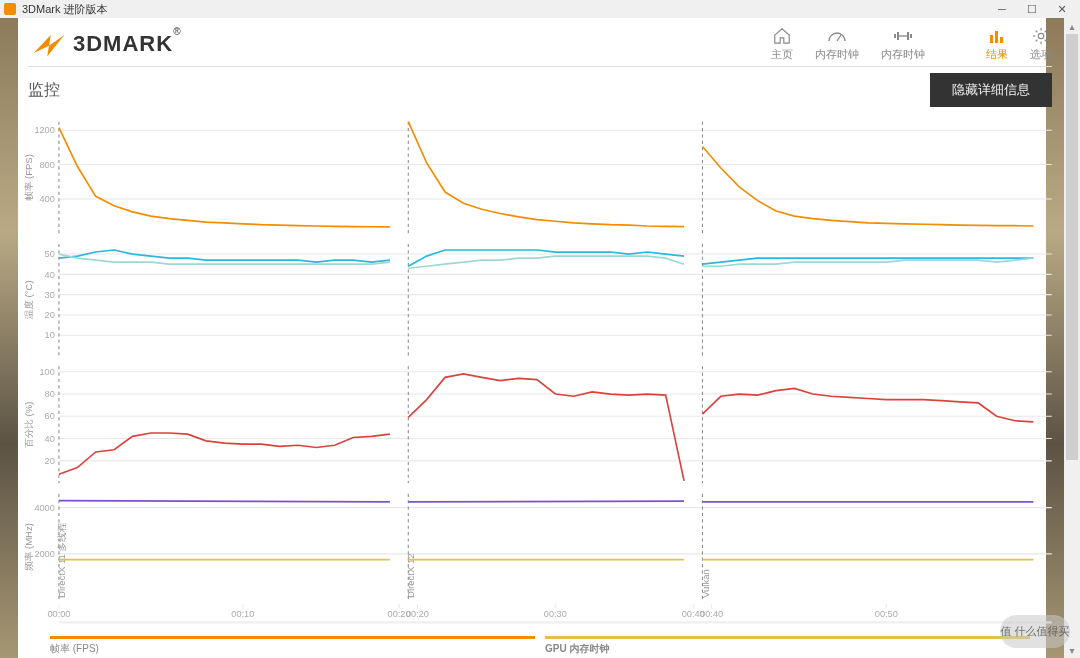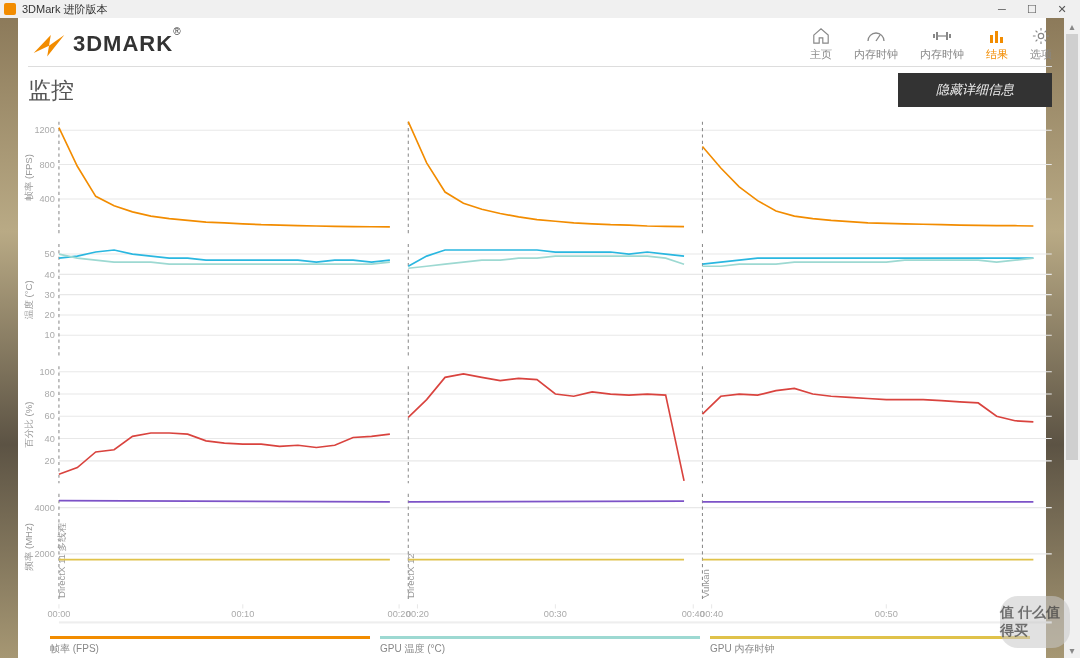--- a/index.html
+++ b/index.html
@@ -10,37 +10,37 @@
   .titlebar .wc div { width: 28px; height: 16px; display: flex; align-items: center; justify-content: center; color: #555; font-size: 11px; }
   .bgstrip { position:absolute; top:18px; bottom:0; width:18px; background: linear-gradient(180deg,#8c7a5a,#b9aa85,#5c5344,#a69773); }
   .app { position: relative; display: flex; flex-direction: column; height: 640px; }
   .header { display: flex; align-items: center; padding: 8px 28px 4px 31px; }
   .brand { display: flex; align-items: center; gap: 6px; }
   .brand svg { width: 36px; height: 36px; }
   .brandtxt { font-size: 22px; font-weight: 800; letter-spacing: 1px; color: #333; }
   .brandtxt sup { font-size: 10px; font-weight: 400; position: relative; top:-8px; }
   .nav { margin-left: auto; display: flex; gap: 22px; }
   .nav .item { display: flex; flex-direction: column; align-items: center; gap: 2px; font-size: 11px; color: #888; cursor: pointer; }
-  .nav .item.active { color: #f28c00; }
+  .nav .item.active { color: #f28c00; margin-left: 39px; }
   .nav .item .ic { width: 22px; height: 18px; display:flex; align-items:center; justify-content:center; }
   .rule { margin: 0 28px; height:1px; background:#ddd; }
   .srow { display:flex; align-items:center; padding: 6px 28px 0 28px; }
-  .stitle { font-size: 23px; color: #555; }
-  .hidebtn { margin-left:auto; background:#333; color:#f0f0f0; font-size:13px; padding: 8px 38px; border:0; cursor:pointer;font-style:italic; }
+  .stitle { font-size: 16px; color: #555; }
+  .hidebtn { margin-left:auto; background:#333; color:#f0f0f0; font-size:13px; padding: 8px 22px; border:0; cursor:pointer; }
   .chartwrap { position:relative; margin: 4px 18px 0 18px; flex:1; }
   .chartwrap svg { width:100%; height:100%; }
   .axlabel { fill:#999; font-size:9px; }
   .ticklabel { fill:#aaa; font-size:9px; }
   .gline { stroke:#e8e8e8; stroke-width:1; }
   .series { fill:none; stroke-width:1.6; }
   .seg { stroke:#888; stroke-dasharray:3 3; stroke-width:1; }
   .legendbar { display:flex; padding: 4px 40px 2px 50px; }
   .legitem { position:relative; padding-top:6px; font-size:10px; color:#888; flex:1; text-align:left; }
   .legitem::before { content:""; position:absolute; left:0; right:8px; top:0; height:3px; }
-  .wm { position:absolute; right:10px; bottom:10px; width:70px; height:52px; border-radius:18px; background:rgba(200,200,200,.55); color:rgba(60,60,60,.7); font-size:14px; display:flex; align-items:center; justify-content:center;font-weight:bold; }
+  .wm { position:absolute; right:10px; bottom:10px; width:70px; height:33px; border-radius:18px; background:rgba(200,200,200,.55); color:rgba(60,60,60,.7); font-size:11px; display:flex; align-items:center; justify-content:center; }
   .scrlb { position:absolute; right:0; top:18px; bottom:0; width:16px; background:#f0f0f0; display:flex; flex-direction:column; }
   .scrlb .arr { height:16px; display:flex; align-items:center; justify-content:center; color:#888; font-size:10px; }
   .scrlb .track { flex:1; position:relative; }
   .scrlb .thumb { position:absolute; left:2px; right:2px; top:0; height:70%; background:#cfcfcf; }
 </style>
 </head>
 <body>
 
 <div class="titlebar">
   <span class="logo"></span>
@@ -212,18 +212,17 @@
         <path d="M381.2962962962963 367.6086956521739 L650.7407407407408 366.95652173913044 " class="series" stroke="#7c52c7"></path>
         <path d="M668.7037037037037 367.6086956521739 L992.0370370370371 367.6086956521739 " class="series" stroke="#7c52c7"></path>
         <path d="M40 421.95652173913044 L363.3333333333333 421.95652173913044 " class="series" stroke="#e0c24a"></path>
         <path d="M381.2962962962963 421.95652173913044 L650.7407407407408 421.95652173913044 " class="series" stroke="#e0c24a"></path>
         <path d="M668.7037037037037 421.95652173913044 L992.0370370370371 421.95652173913044 " class="series" stroke="#e0c24a"></path>
       </svg>
   </div>
 
   <div class="legendbar">
     <div class="legitem" style="--c: #f28c00; position: relative;"><div style="position: absolute; left: 0px; right: 10px; top: 0px; height: 3px; background: rgb(242, 140, 0);"></div><span>帧率 (FPS)</span></div>
-    <div class="legitem" style="--c: #9dd9d2; position: relative;"><div style="position: absolute; left: 0px; right: 10px; top: 0px; height: 3px; background: rgb(157, 217, 210);"></div><span>GPU 温度 (°C)</span></div>
-    <div class="legitem" style="--c: #e0c24a; position: relative;"><div style="position: absolute; left: 0px; right: 10px; top: 0px; height: 3px; background: rgb(224, 194, 74);"></div><span>GPU 内存时钟</span></div>
+    <div class="legitem" style="--c: #e0c24a; position: relative; font-weight: bold;"><div style="position: absolute; left: 0px; right: 10px; top: 0px; height: 3px; background: rgb(224, 194, 74);"></div><span>GPU 内存时钟</span></div>
   </div>
 
   <div class="wm">值 什么值得买</div>
 </div>
 
 </body></html>

